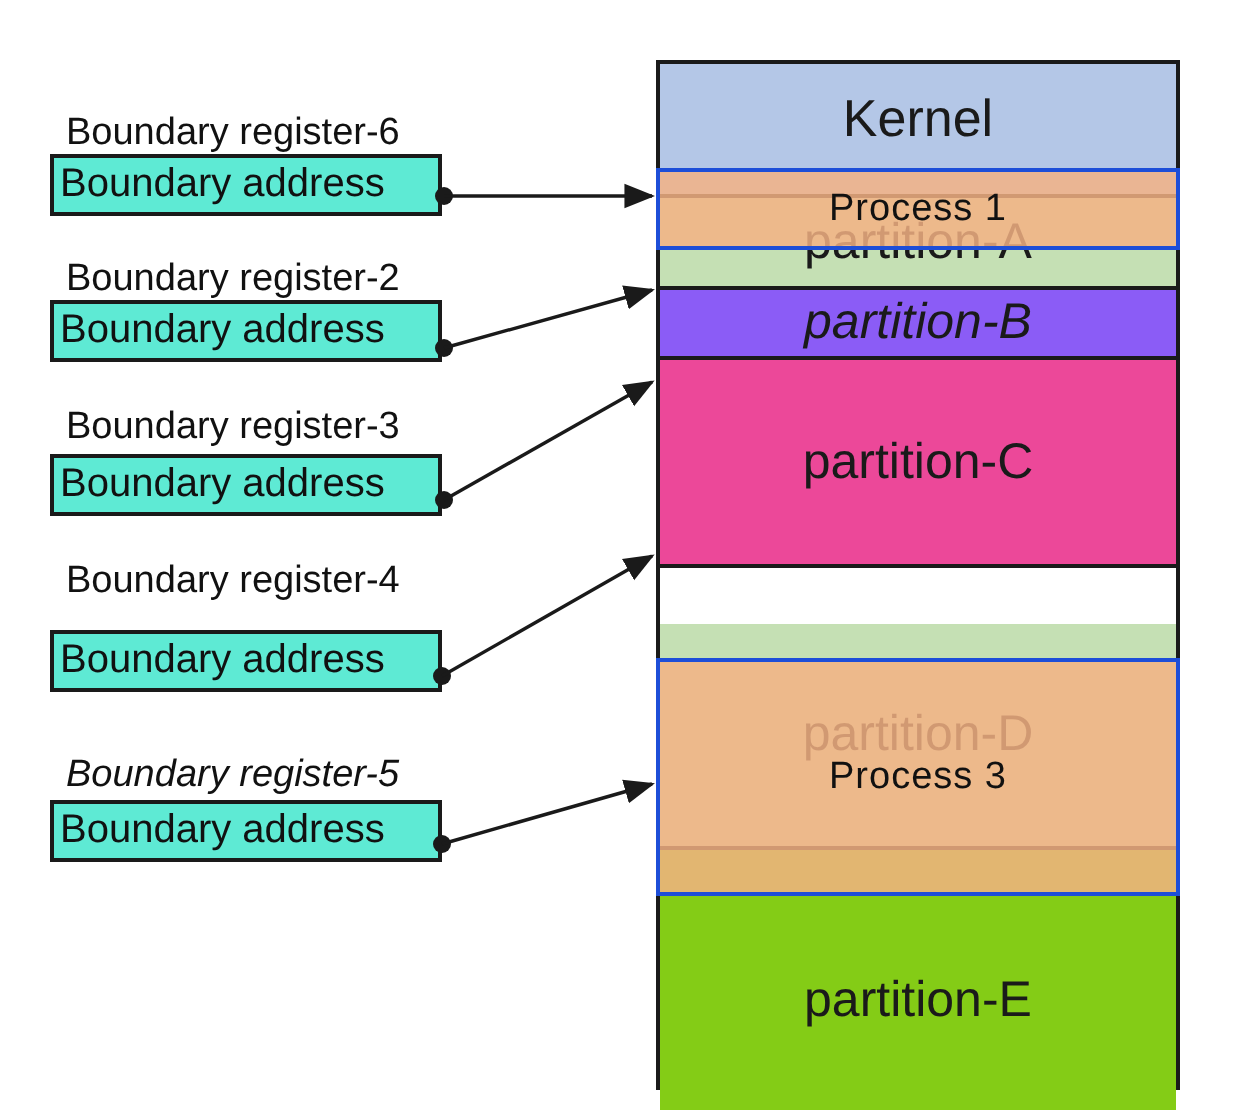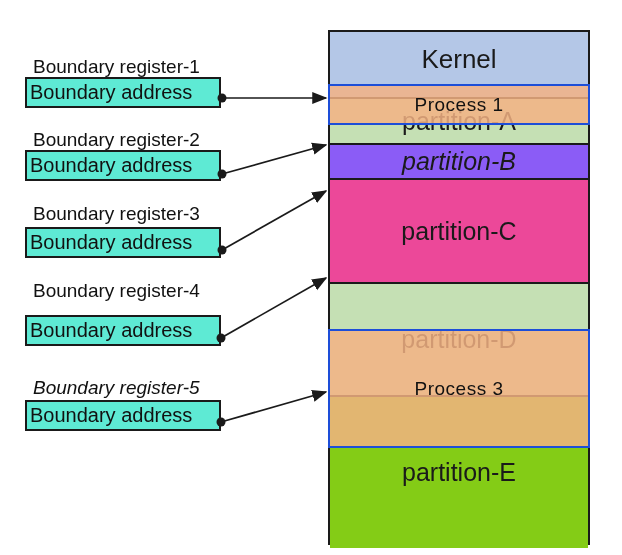--- a/index.html
+++ b/index.html
@@ -65,21 +65,21 @@
   .seg-kernel {
     height: 67px;
     background: #b4c7e7;
     align-items: flex-start;
     padding-top: 12px;
     font-size: 26px;
   }
   .seg-a { height: 46px; background: #c5e0b4; }
   .seg-b { height: 35px; background: #8b5cf6; font-style: italic; }
   .seg-c { height: 104px; background: #ec4899; }
-  .seg-d { height: 113px; background: #c5e0b4; }
+  .seg-d { height: 113px; background: #c5e0b4; margin-top: 28px; }
   .seg-e { height: 151px; background: #84cc16; border-bottom: none; }
 
   
   .process-overlay {
     position: absolute;
     left: 328px;
     width: 262px;
     background: rgba(244, 177, 131, 0.84);
     border: 2px solid #1d4ed8;
     display: flex;
@@ -100,21 +100,21 @@
     width: 622px; height: 555px;
     z-index: 10;
     pointer-events: none;
   }
 </style>
 </head>
 <body>
 
 <div class="canvas">
 
-  <div class="reg-label g1-label">Boundary register-1</div>
+  <div class="reg-label g1-label">Boundary register-6</div>
   <div class="reg-box g1-box">
     <span>Boundary address</span>
   </div>
 
   <div class="reg-label g2-label">Boundary register-2</div>
   <div class="reg-box g2-box">
     <span>Boundary address</span>
   </div>
 
   <div class="reg-label g3-label">Boundary register-3</div>

